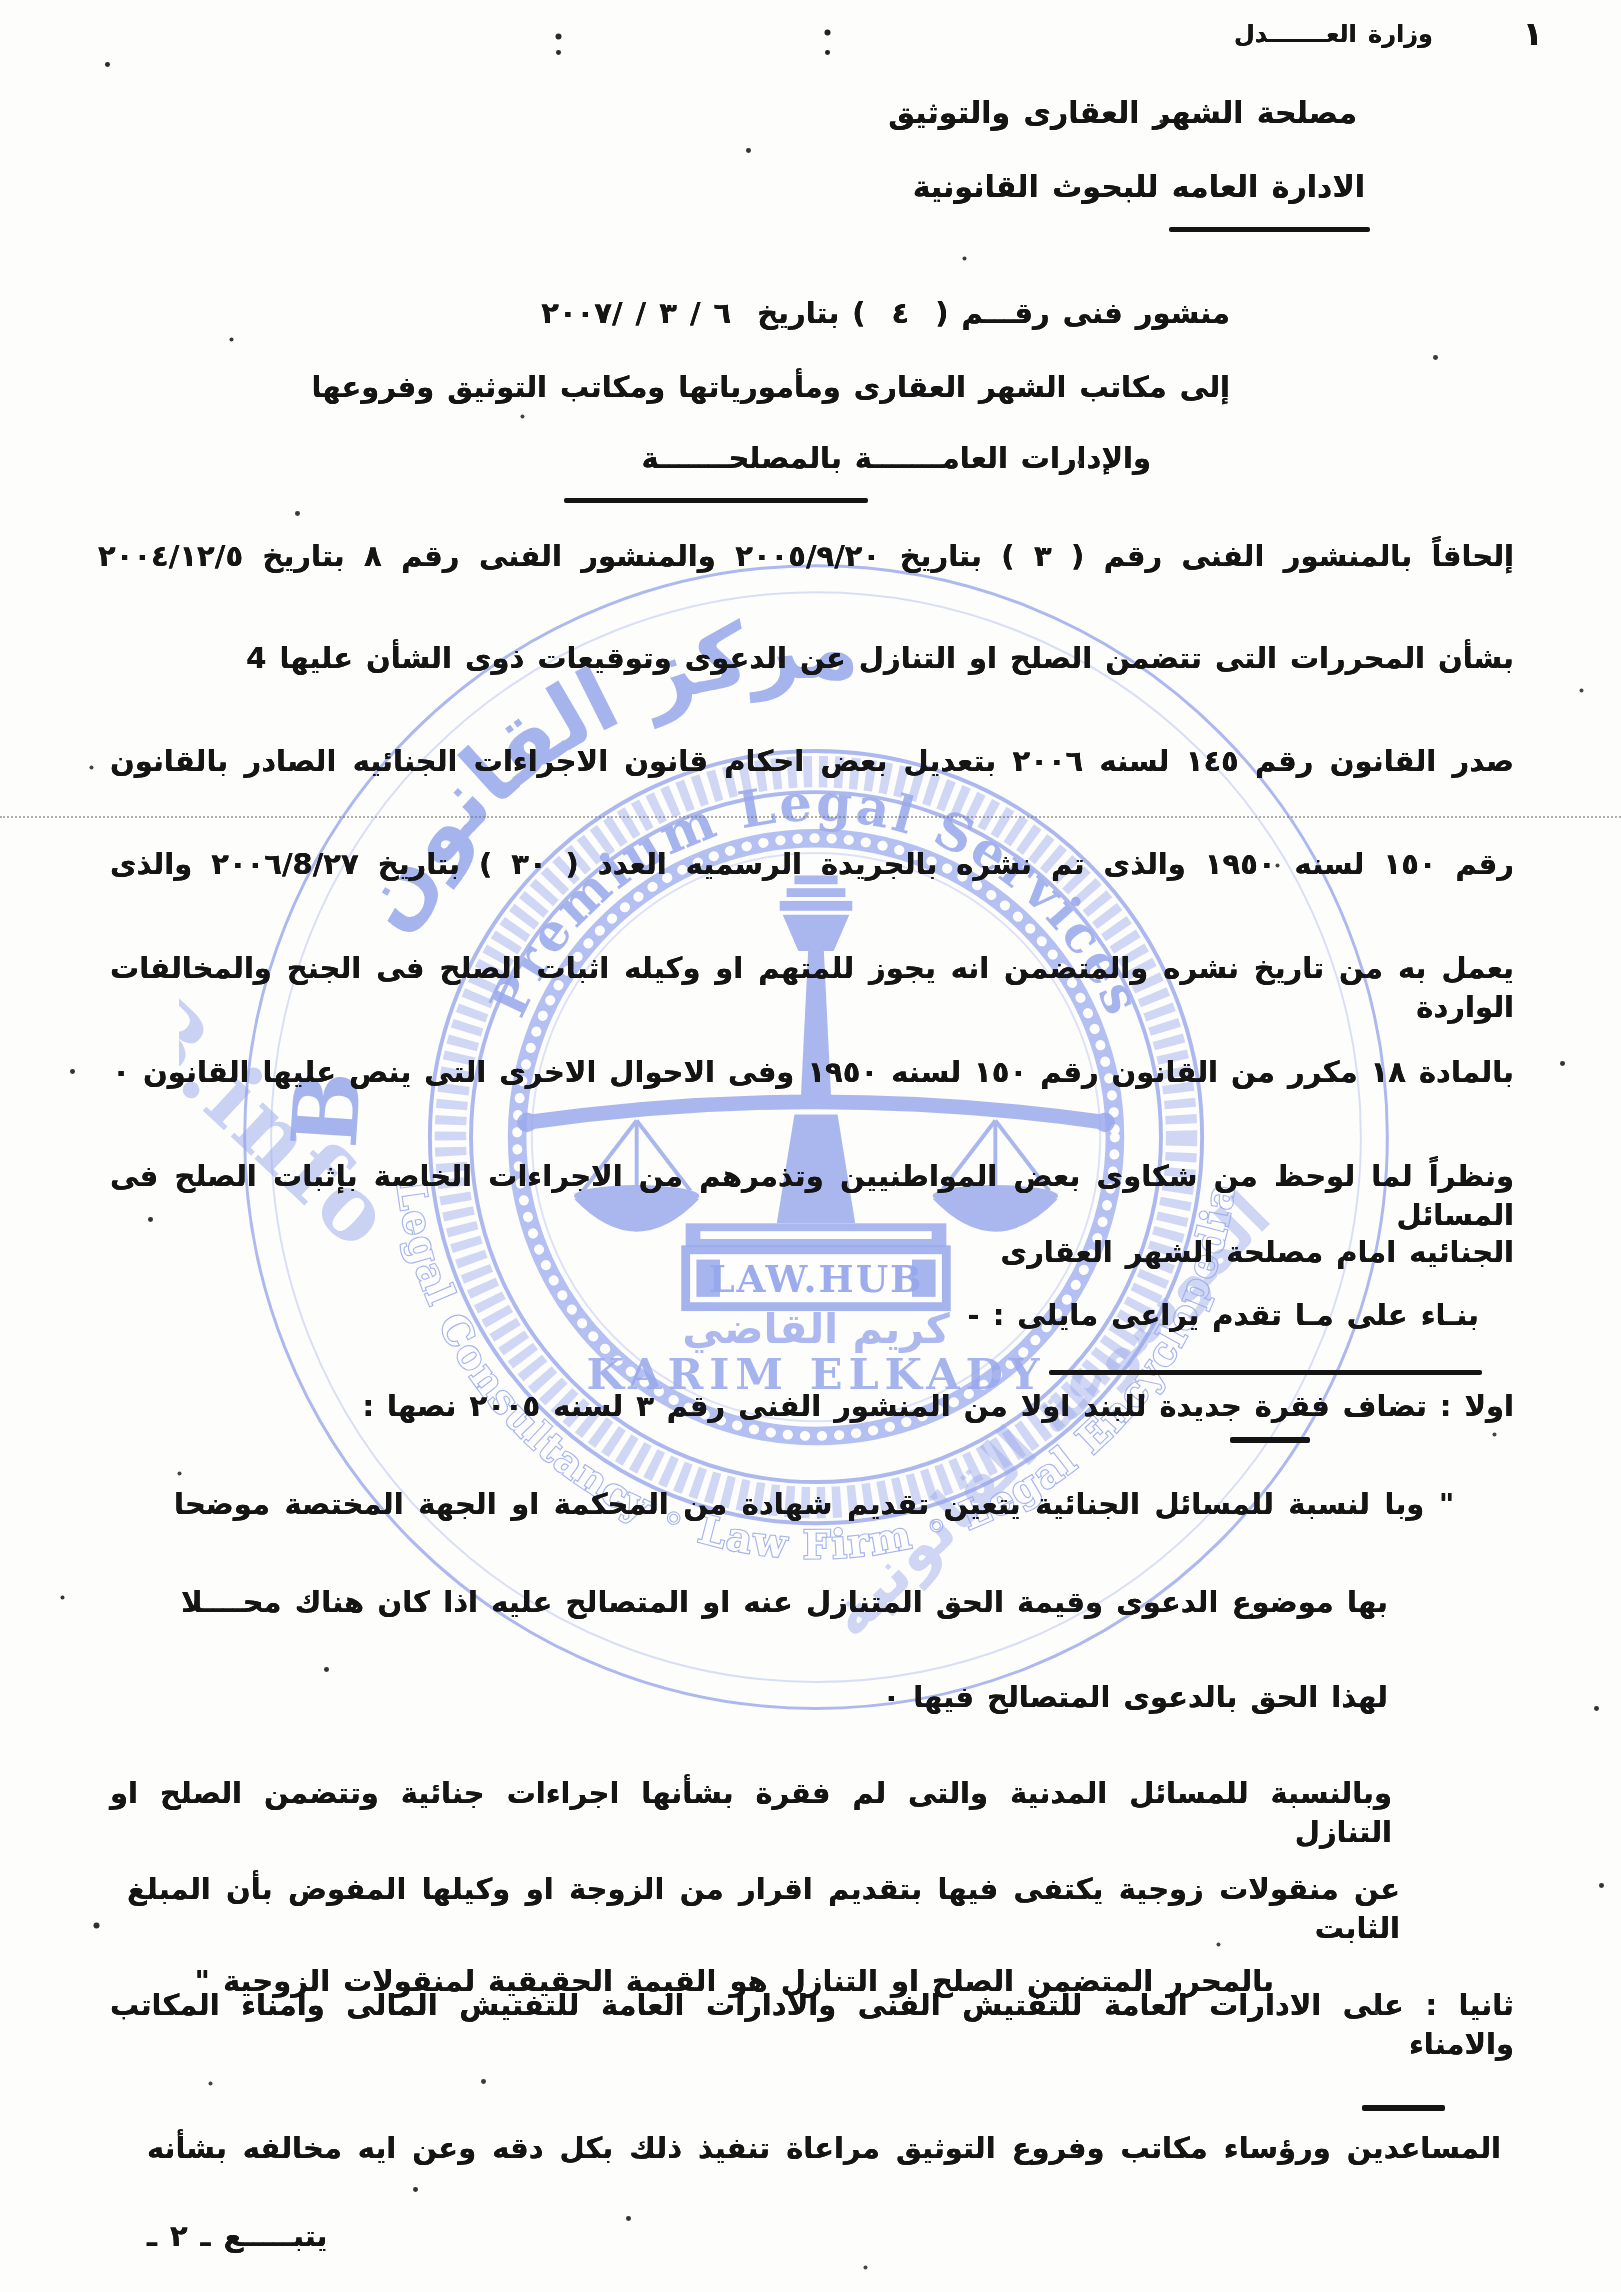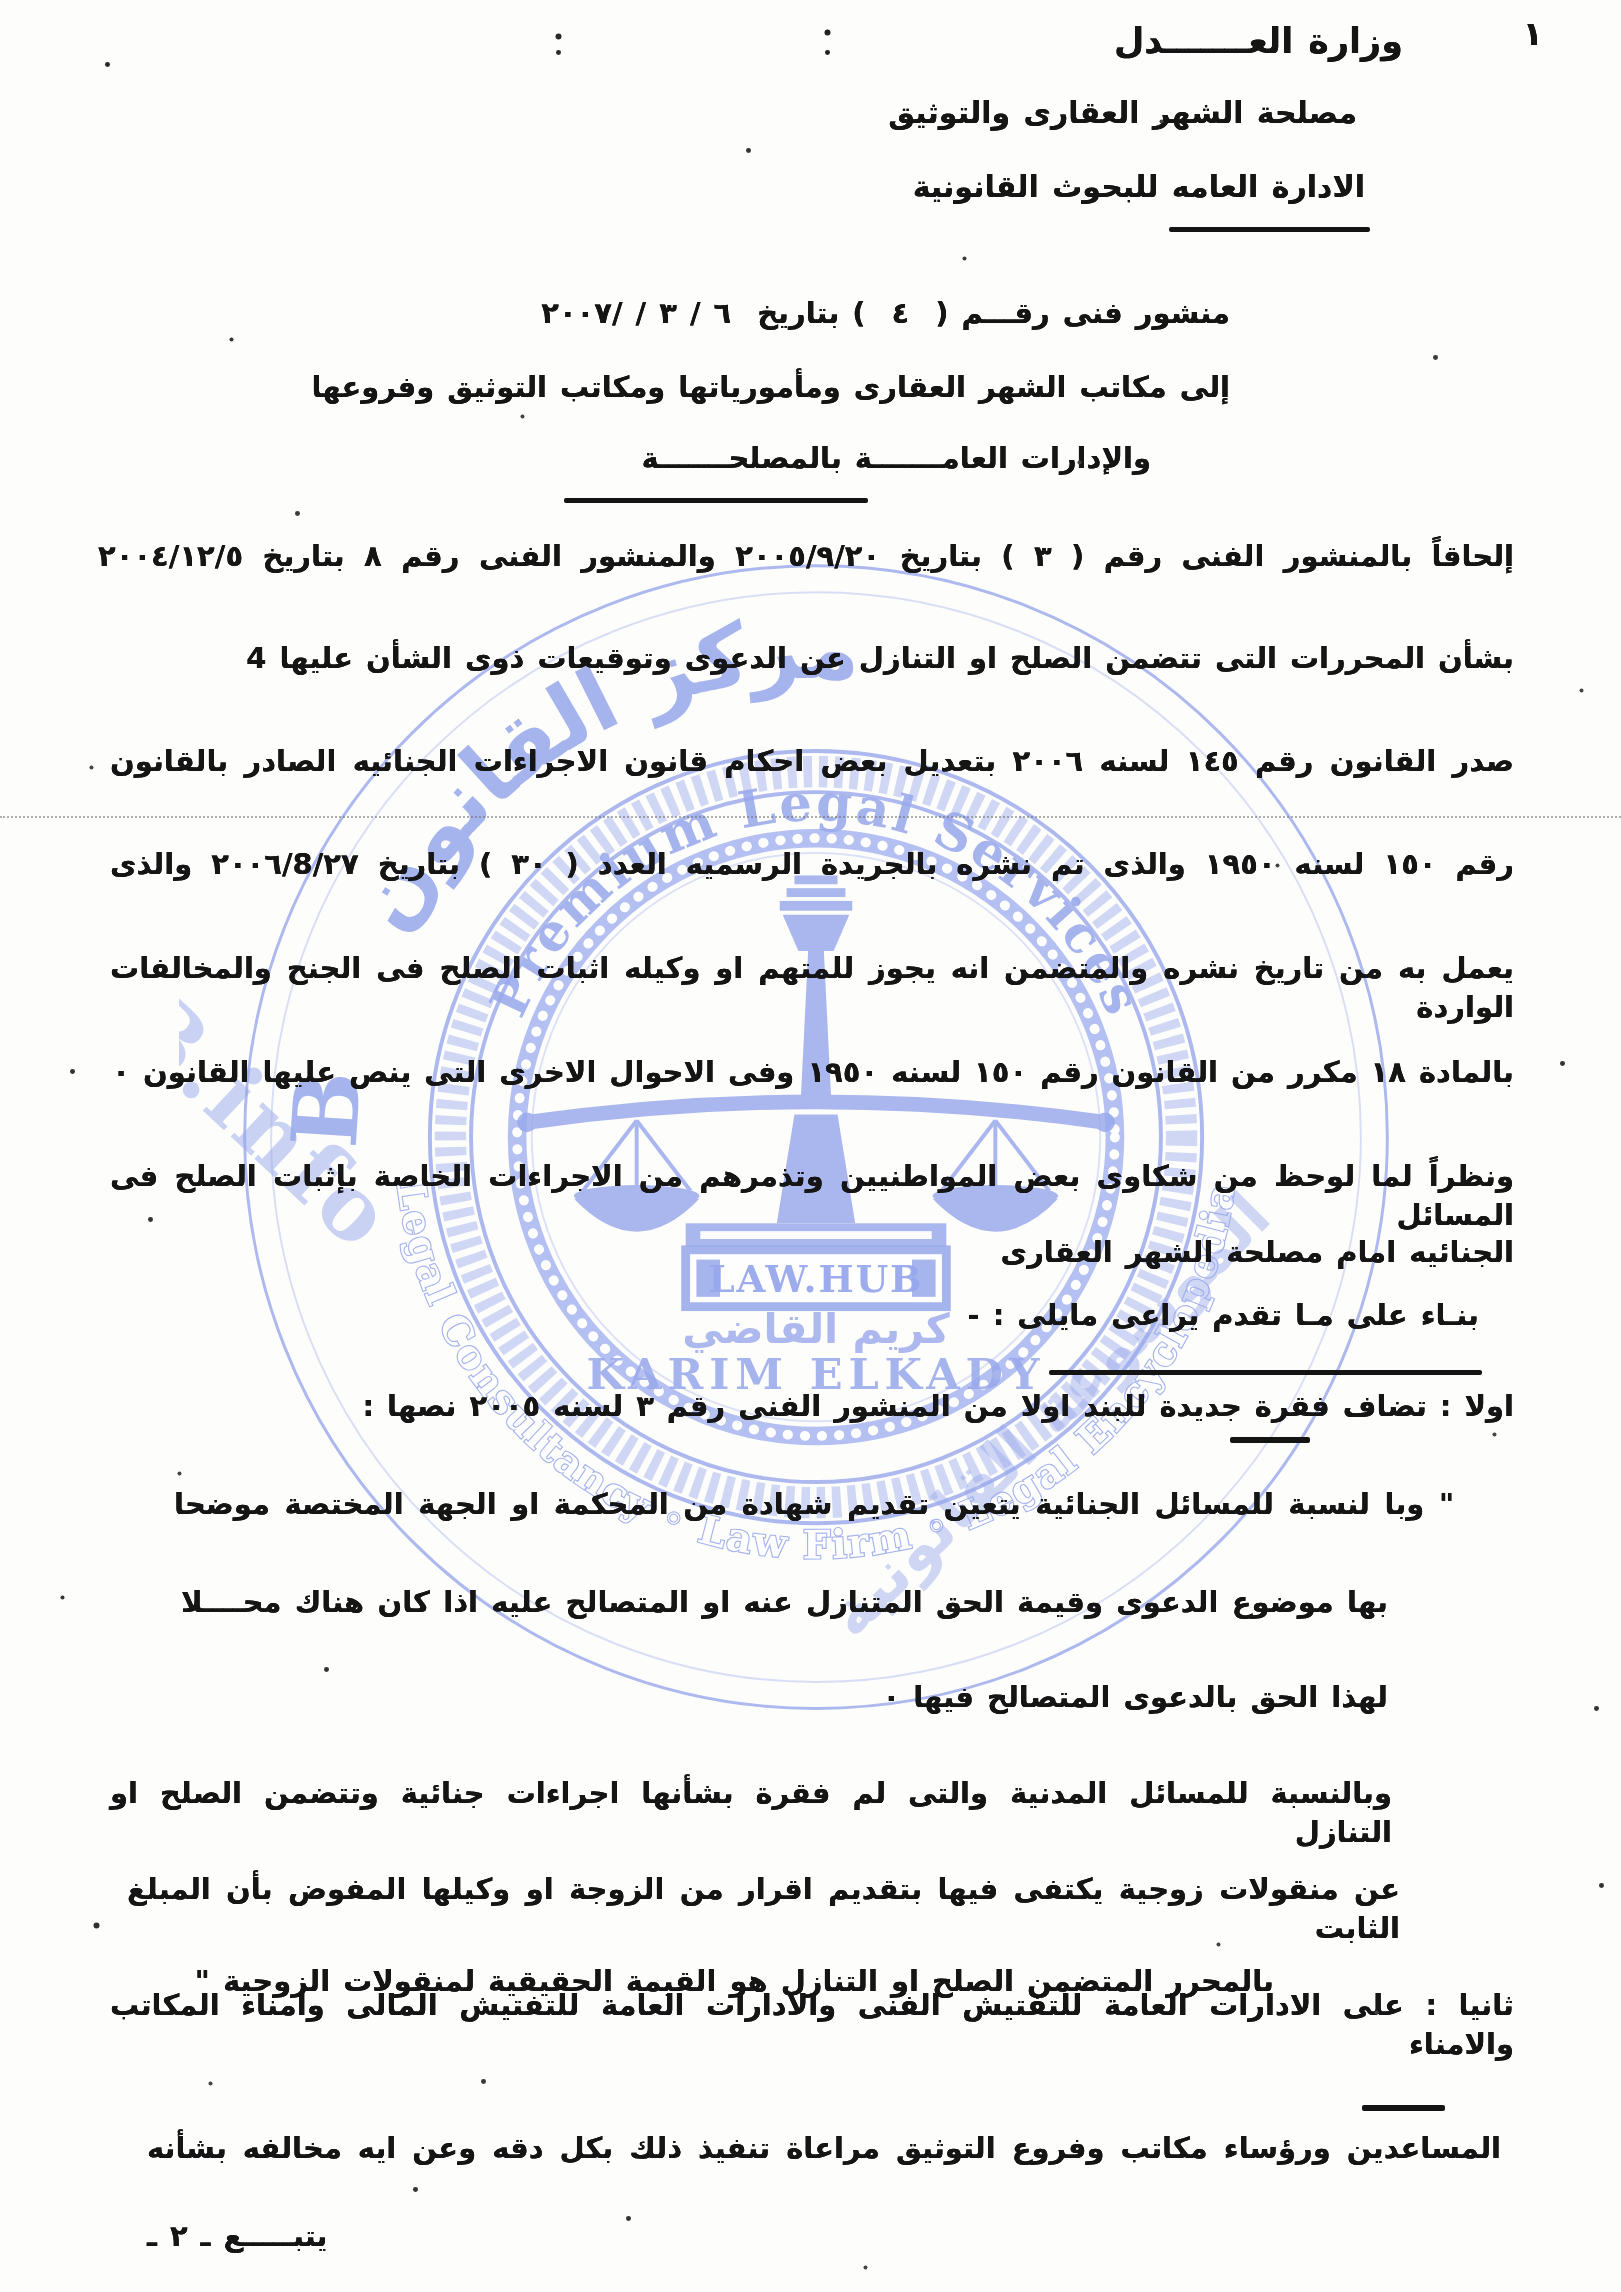--- a/index.html
+++ b/index.html
@@ -126,21 +126,21 @@
     <rect x="748" y="770" width="24" height="38" fill="#98a8ec" opacity="0.85"></rect>
     <text x="650" y="803" text-anchor="middle" class="wm-serif" font-size="38" letter-spacing="2" fill="#98a8ec" opacity="0.95">LAW.HUB</text>
   </g>
 
   <text x="650" y="855" text-anchor="middle" class="wm-sans" font-size="42" fill="#98a8ec" opacity="0.8">كريم القاضي</text>
   <text x="650" y="902" text-anchor="middle" class="wm-serif" font-size="44" letter-spacing="6" fill="#98a8ec" opacity="0.85">KARIM ELKADY</text>
 </svg>
 
 <div class="ar-line" style="top:11.8px;right:78px;font-size:33px;">١</div>
 
-<div class="ar-line" style="top:17.6px;right:218px;font-size:35px;">وزارة العـــــــدل</div>
+<div class="ar-line" style="top:17.6px;right:188px;font-size:24px;">وزارة العـــــــدل</div>
 <div class="ar-line" style="top:93px;right:264px;font-size:30px;">مصلحة الشهر العقارى والتوثيق</div>
 <div class="ar-line" style="top:167px;right:256px;font-size:30px;">الادارة العامه للبحوث القانونية</div>
 <div class="underline-mark" style="left:1169px;top:227px;width:201px;height:4.9px;"></div>
 
 <div class="ar-line pre" style="top:294px;right:391px;">منشور فنى رقـــم (  ٤  ) بتاريخ  ٦ / ٣ / /٢٠٠٧</div>
 <div class="ar-line" style="top:368px;right:391px;">إلى مكاتب الشهر العقارى ومأمورياتها ومكاتب التوثيق وفروعها</div>
 <div class="ar-line" style="top:439px;right:470px;">والإدارات العامـــــــة بالمصلحـــــــة</div>
 <div class="underline-mark" style="left:564px;top:498px;width:304px;height:4.9px;"></div>
 
 <div class="dotted-rule" style="top:816px;"></div>

